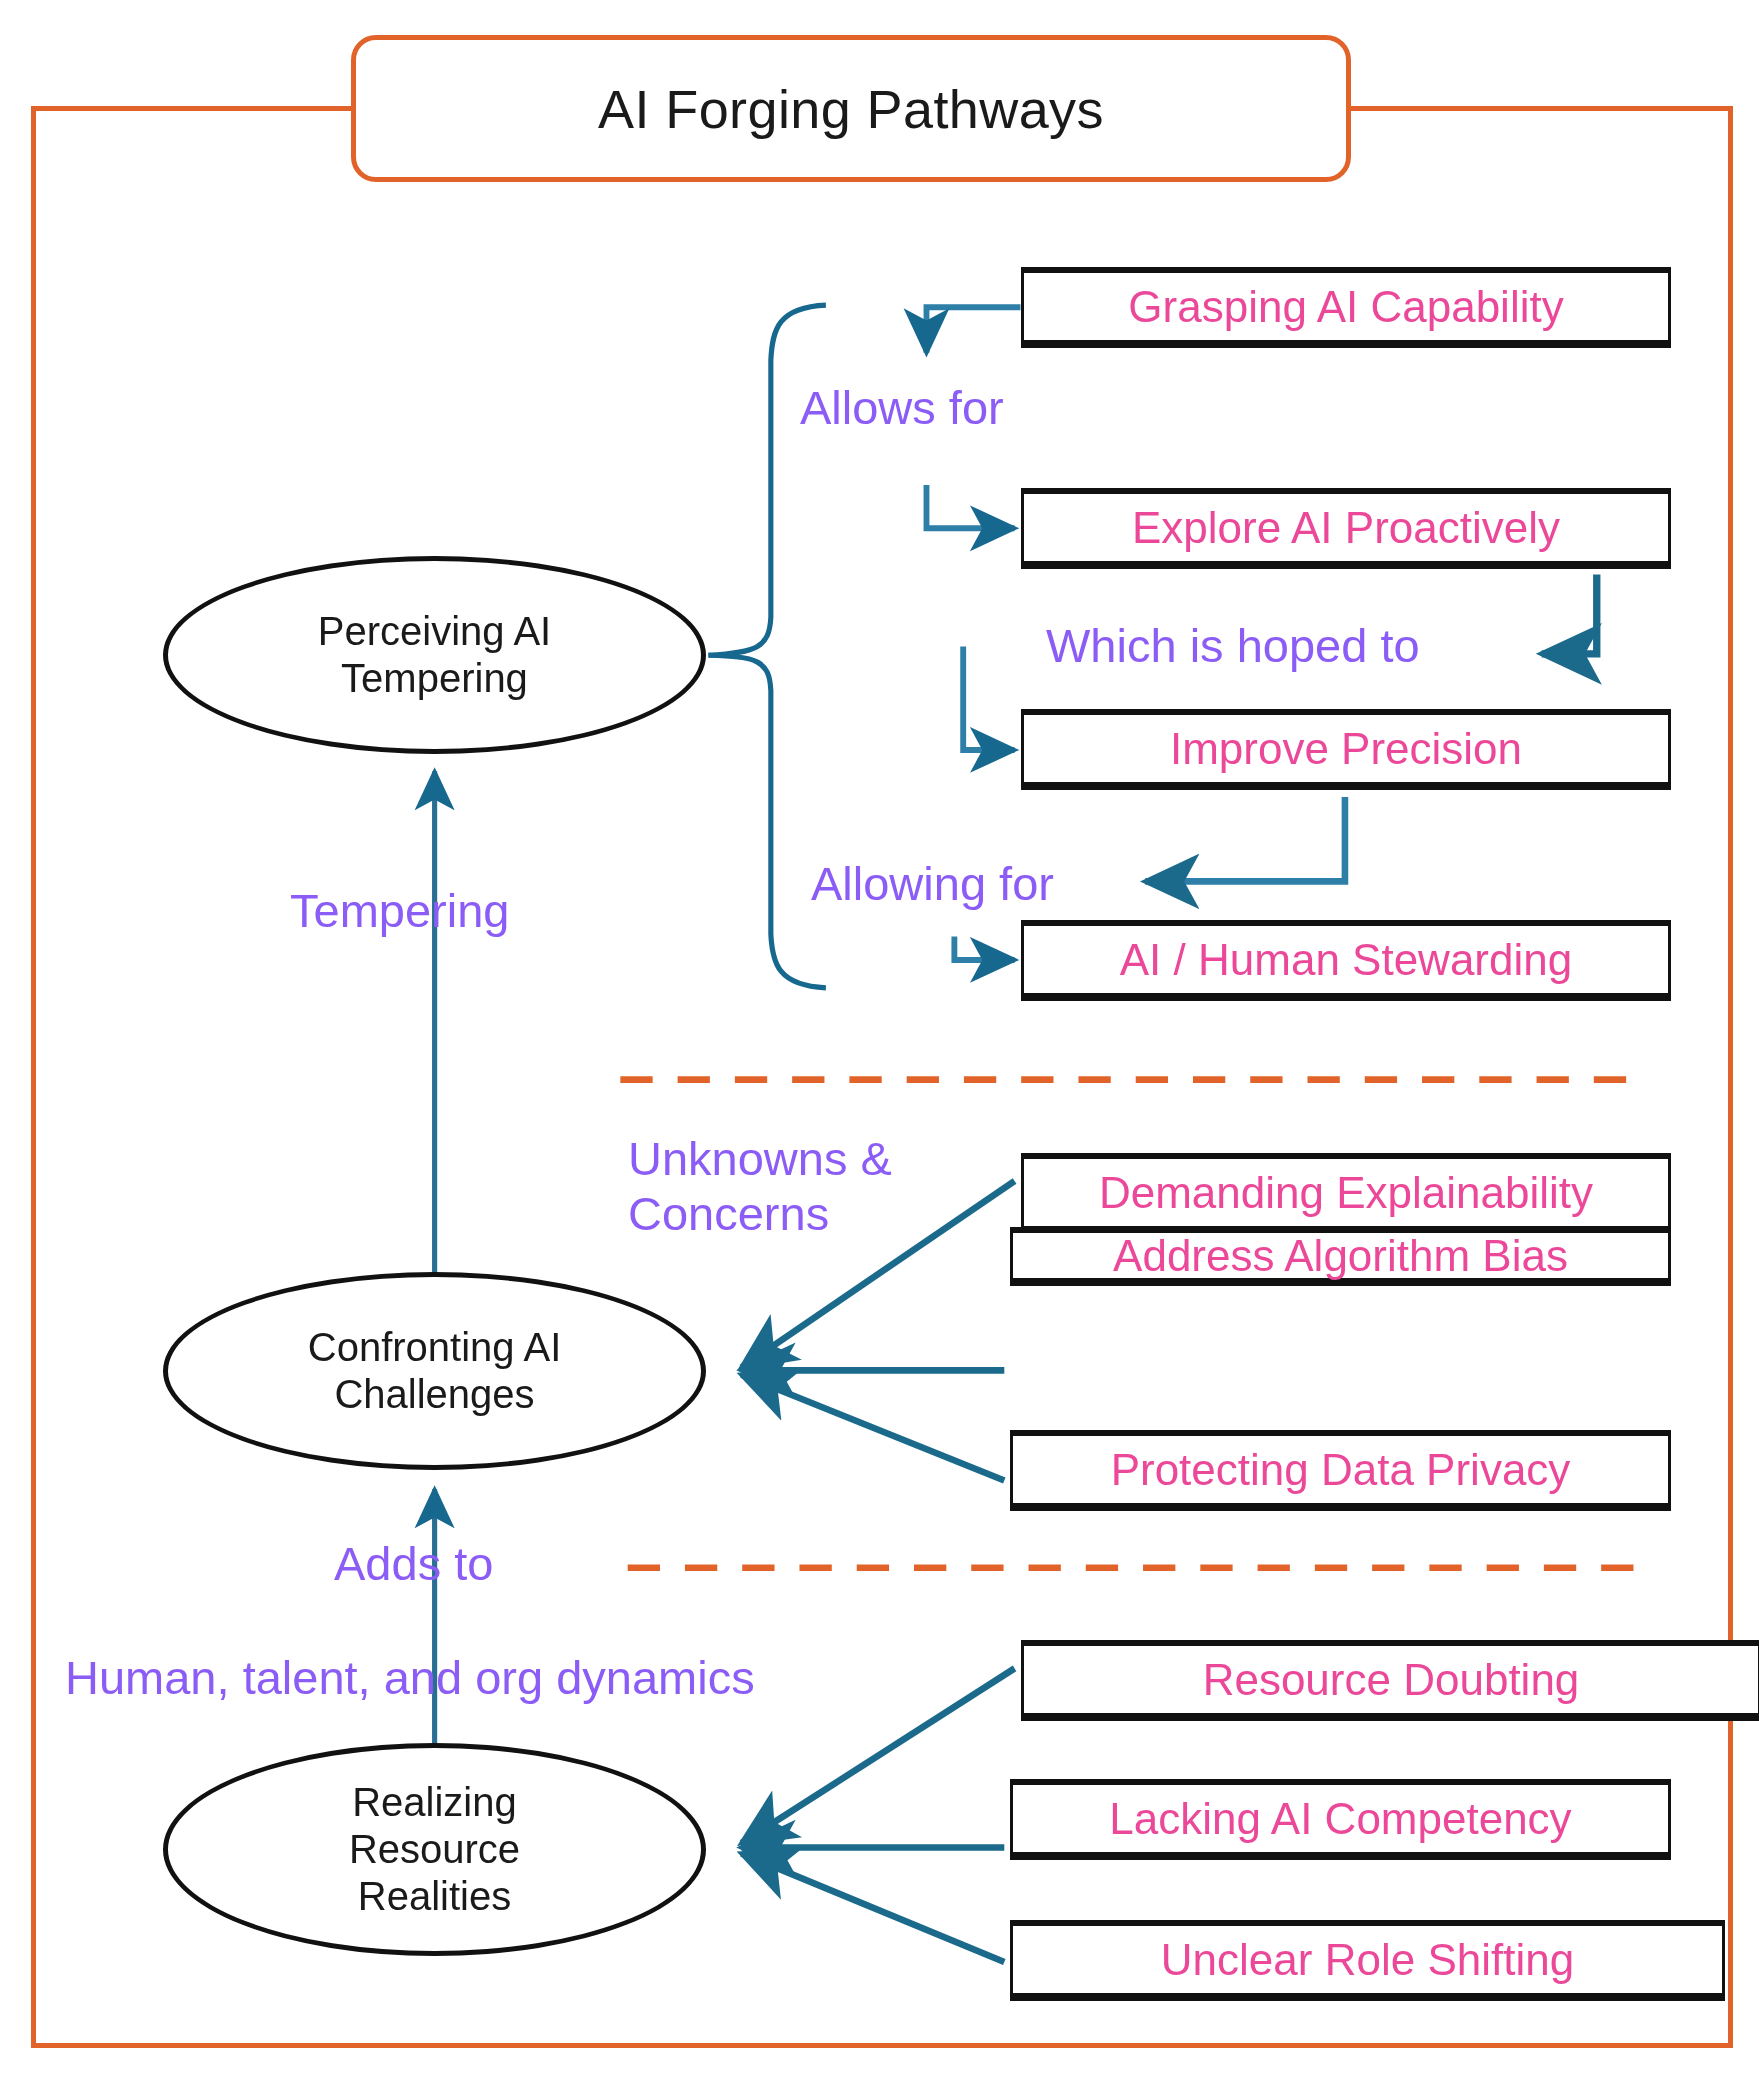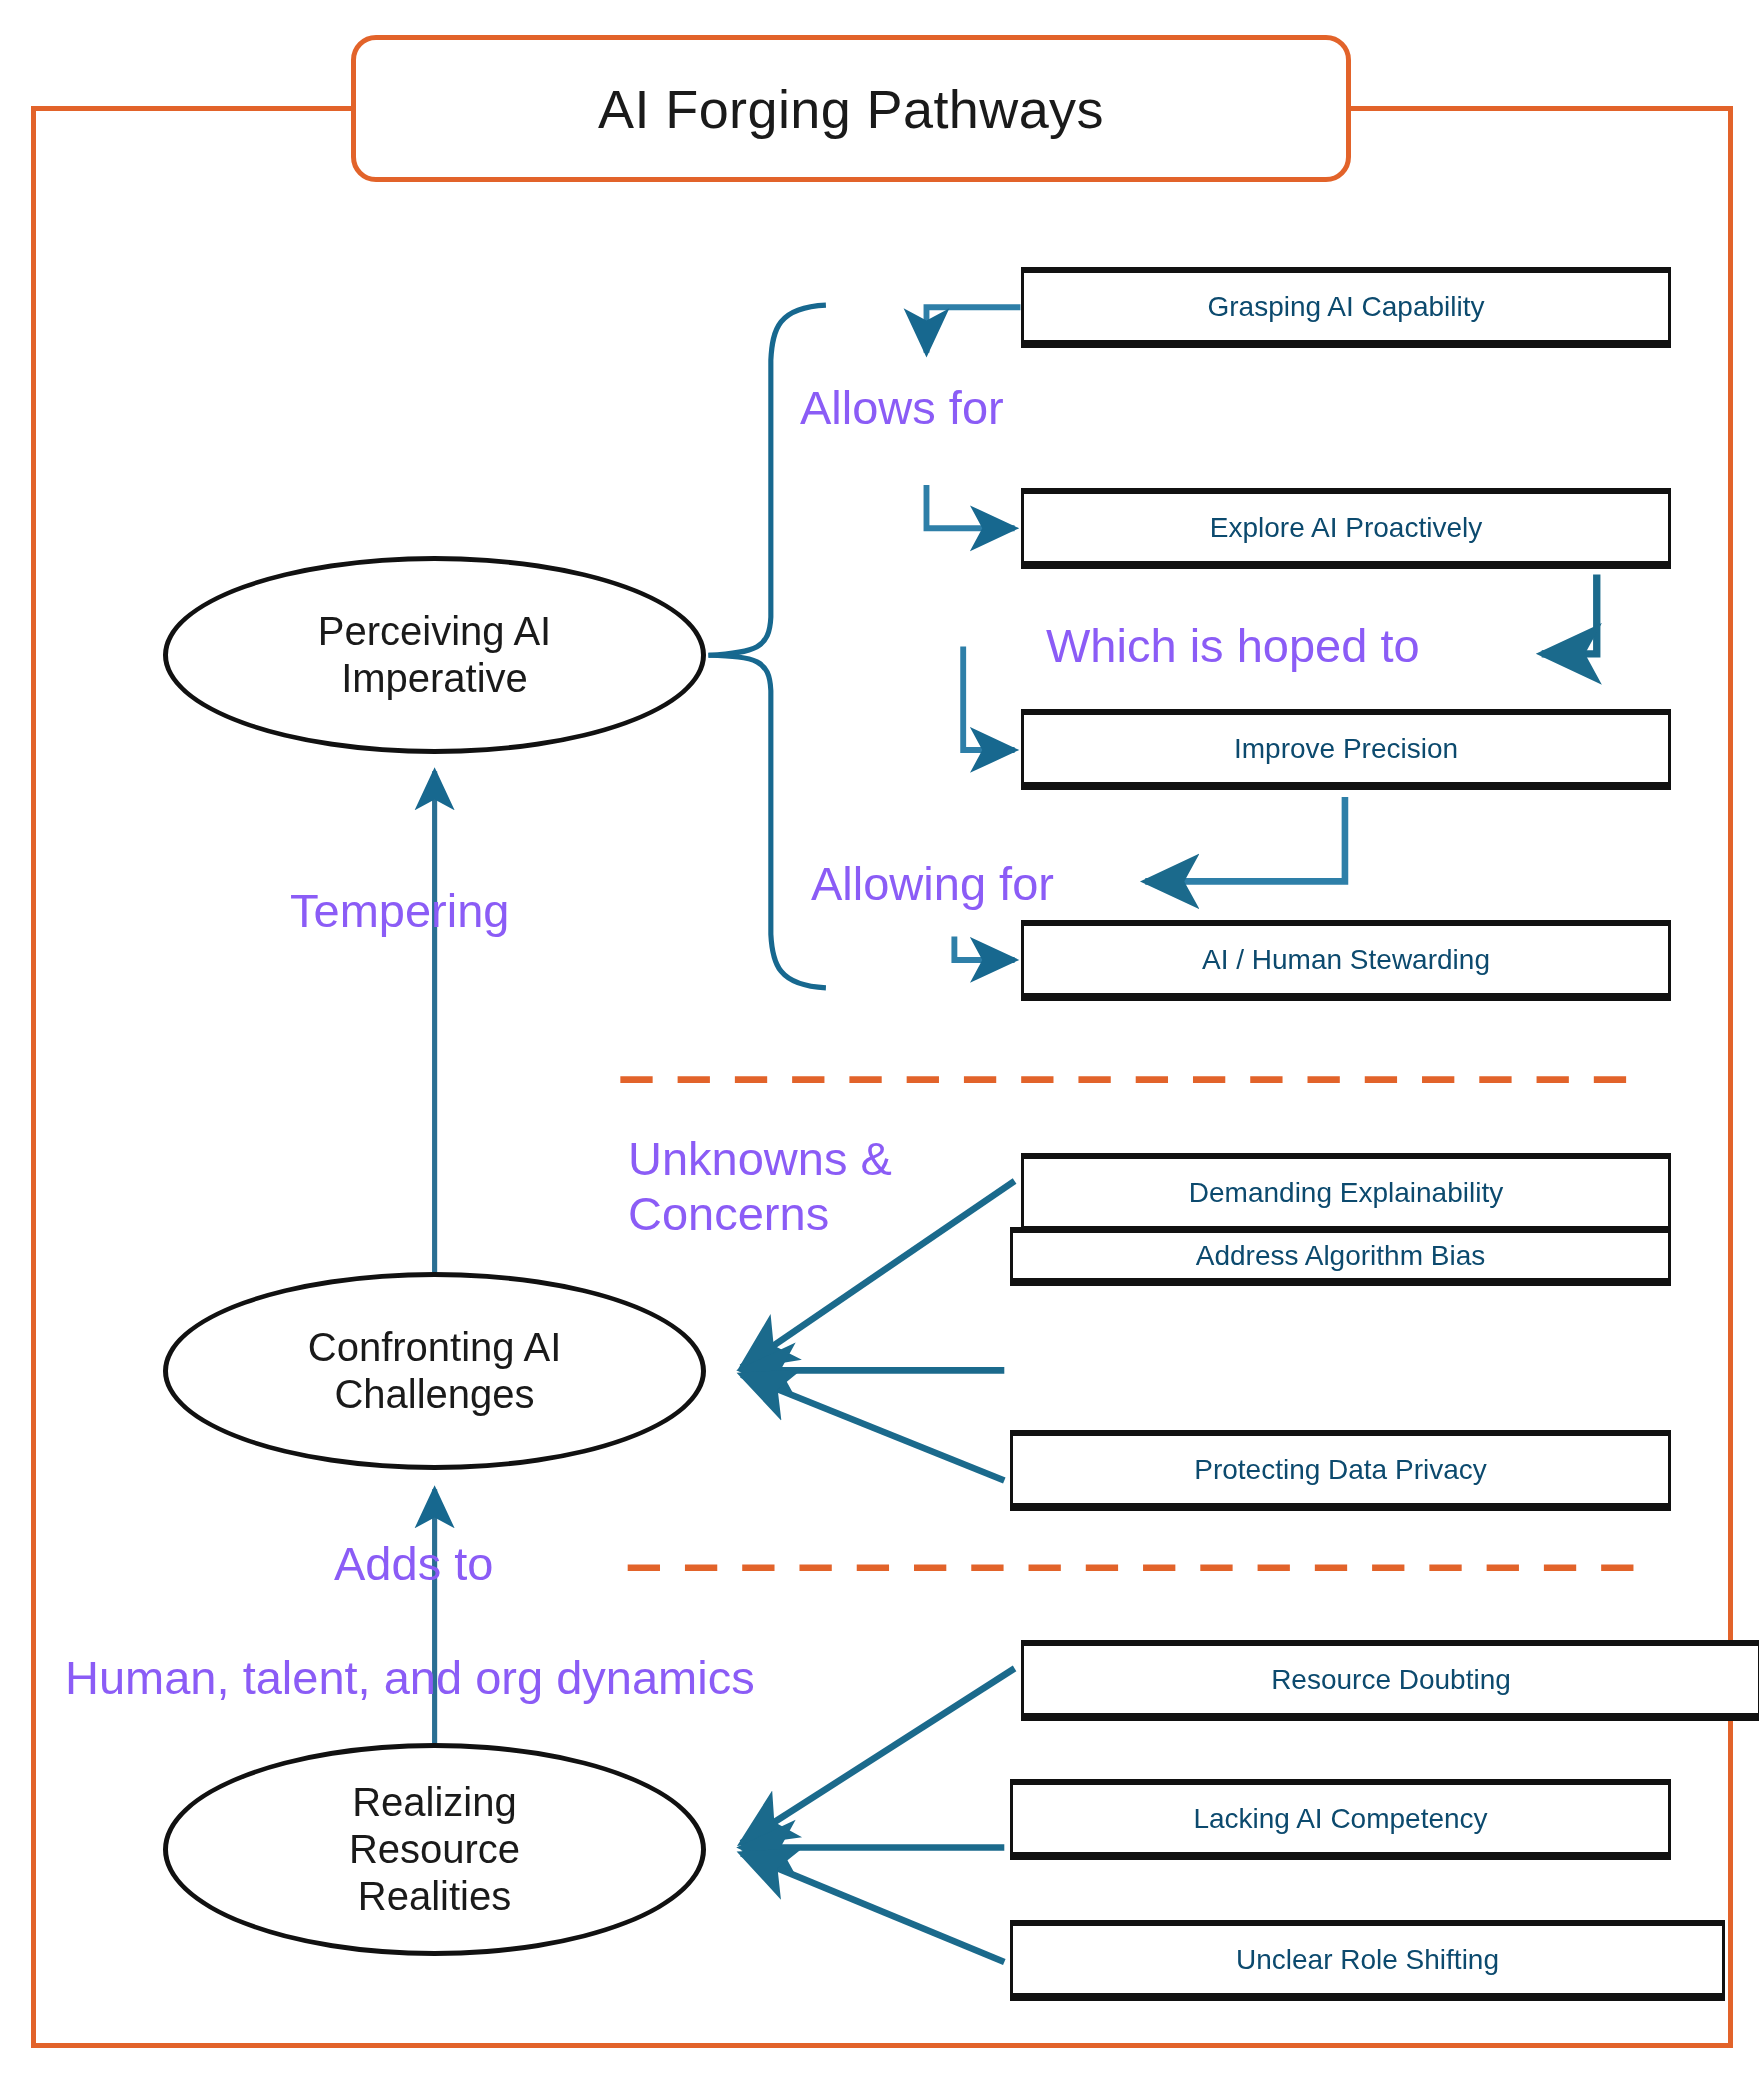--- a/index.html
+++ b/index.html
@@ -25,21 +25,21 @@
   .ellipse span{font-size:40px;line-height:1.18;color:#1a1a1a;display:block;}
 
   #ell-perceive {left:163px; top:556px;  width:543px; height:198px;}
   #ell-confront {left:163px; top:1272px; width:543px; height:198px;}
   #ell-resource {left:163px; top:1743px; width:543px; height:213px;}
 
   
   .node{position:absolute;background:#fff;box-sizing:border-box;
         border:3.7px solid #111;border-bottom-width:8px;border-top-width:6.6px;
         display:flex;align-items:center;justify-content:center;}
-  .node span{font-size:28px;color:#0c4a6e;white-space:nowrap;}
+  .node span{font-size:44px;color:#ec4899;white-space:nowrap;}
 
   #n-grasp   {left:1021px; top:267px;  width:650px; height:81px;}
   #n-explore {left:1021px; top:488px;  width:650px; height:81px;}
   #n-precision{left:1021px;top:709px;  width:650px; height:81px;}
   #n-steward {left:1021px; top:920px; width:650px; height:81px;}
 
   #n-explain {left:1021px; top:1153px; width:650px; height:81px;}
   #n-bias    {left:1010px; top:1227px; width:661px; height:59px;}
   #n-privacy {left:1010px; top:1430px; width:661px; height:81px;}
 
@@ -140,21 +140,21 @@
     <g>
       <path d="M1368,2672 L1010,2524" fill="none" stroke="#1B6A8C" stroke-width="9" marker-end="url(#arwS)"></path>
     </g>
 
     <line x1="845" y1="1470" x2="2215" y2="1470" stroke="#E2632A" stroke-width="9" stroke-dasharray="44 34"></line>
     <line x1="855" y1="2135" x2="2225" y2="2135" stroke="#E2632A" stroke-width="9" stroke-dasharray="44 34"></line>
   </svg>
 
   <div class="ellipse" id="ell-perceive">
     <span style="white-space:pre-line;">Perceiving AI
-Imperative</span>
+Tempering</span>
   </div>
 
   <div class="ellipse" id="ell-confront">
     <span style="white-space:pre-line;">Confronting AI
 Challenges</span>
   </div>
 
   <div class="ellipse" id="ell-resource">
     <span style="white-space:pre-line;">Realizing
 Resource

